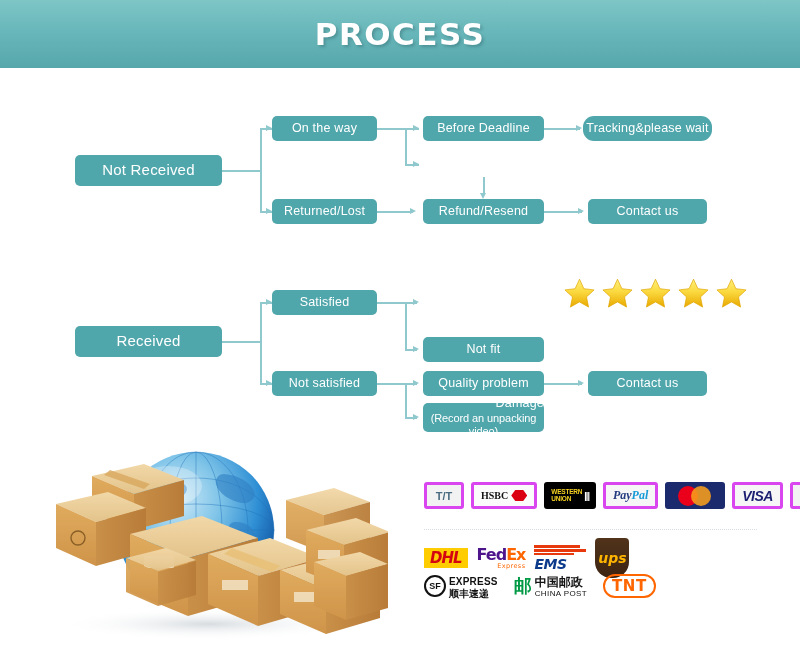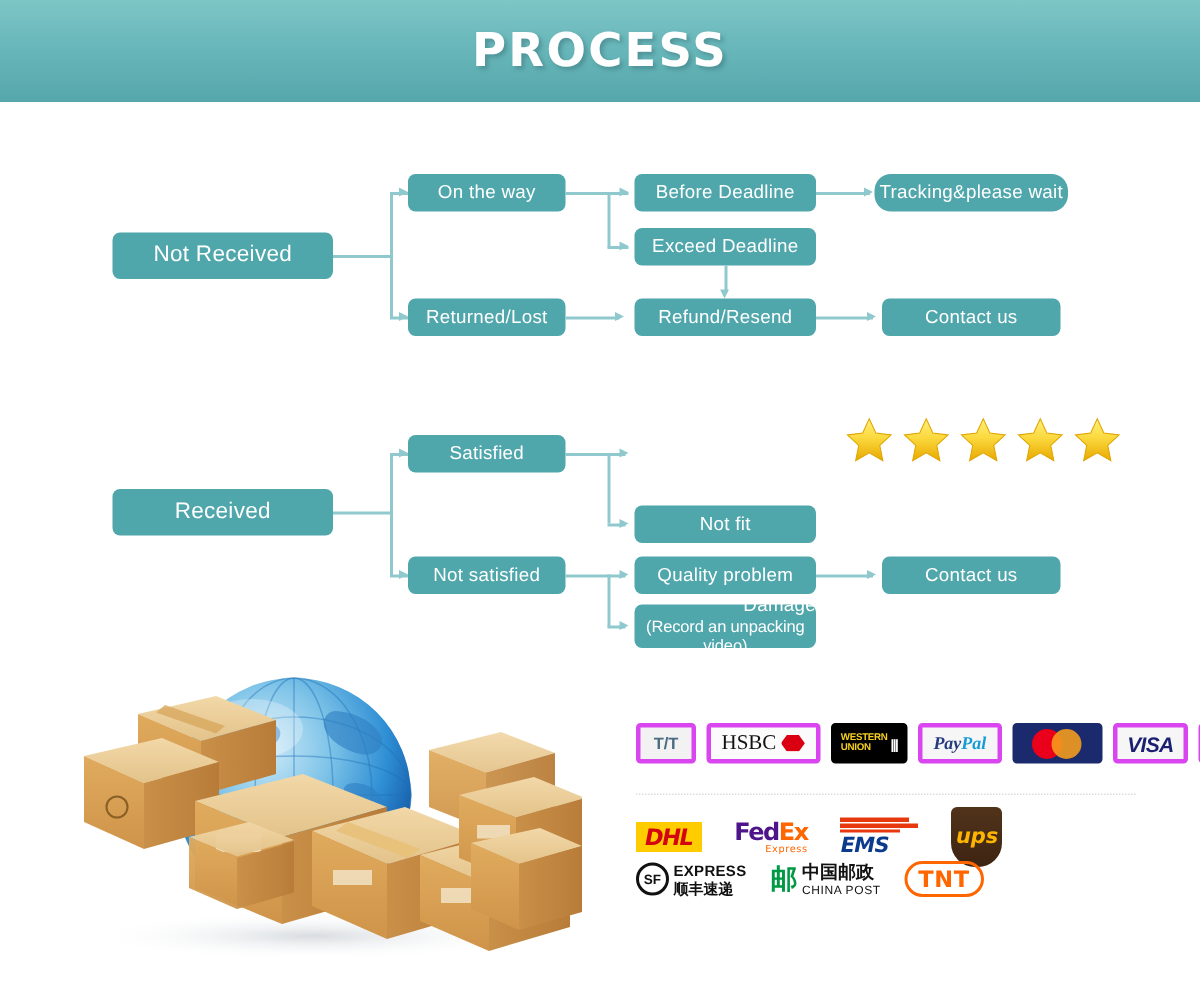--- a/index.html
+++ b/index.html
@@ -71,21 +71,21 @@
   }
   .pay-badge {
     height: 27px; min-width: 40px; border-radius: 3px;
     display: flex; align-items: center; justify-content: center;
     background: #f2f2f2; border: 3px solid #d946ef;
     font-size: 11px; font-weight: bold; color: #4a6b80;
     padding: 0 7px;
     font-family: "Liberation Sans", sans-serif;
   }
   .pay-badge.hsbc { background: #fbfbfb; }
-  .hsbc-txt { font-family: "Liberation Serif", serif; font-size: 14px; color: #111; font-weight: normal; }
+  .hsbc-txt { font-family: "Liberation Serif", serif; font-size: 10px; color: #111; font-weight: bold; }
   .hsbc-hex {
     display: inline-block; width: 16px; height: 11px; margin-left: 3px;
     background: #db0011;
     clip-path: polygon(25% 0, 75% 0, 100% 50%, 75% 100%, 25% 100%, 0 50%);
   }
   .pay-badge.wu { background: #000; border-color: #000; padding: 0 4px; }
   .wu-txt { color: #f5d020; font-size: 6.5px; font-weight: bold; line-height: 1.05; text-align: left; letter-spacing: -0.2px; }
   .wu-bars { display: inline-block; margin-left: 2px; color: #fff; font-size: 9px; letter-spacing: -1px; }
   .pay-badge.paypal { background: #f6f6f6; }
   .pp { font-family: "Liberation Serif", serif; font-style: italic; font-weight: bold; font-size: 12px; }
@@ -97,21 +97,21 @@
   .mc-circles i.y { left: 13px; background: #f79e1b; opacity: .88; }
   .pay-badge.visa { background: #f6f6f6; }
   .visa-txt { color: #1a1f71; font-style: italic; font-weight: bold; font-size: 14px; letter-spacing: -0.5px; }
 
   .divider {
     position: absolute; left: 424px; top: 529px; width: 333px; height: 0;
     border-top: 1px dotted #d7dde0;
   }
 
   .ship-wrap { position: absolute; left: 424px; top: 538px; width: 340px; height: 70px; }
-  .ship-top { position: absolute; left: 0; top: 0; display: flex; align-items: center; gap: 22px; }
+  .ship-top { position: absolute; left: 0; top: 0; display: flex; align-items: center; gap: 9px; }
   .ship-bot { position: absolute; left: 0; top: 34px; display: flex; align-items: center; gap: 16px; }
 
   .dhl {
     background: #ffcc00; color: #d40511; font-style: italic; font-weight: bold;
     font-size: 15px; padding: 1px 6px; letter-spacing: -1px;
     font-family: "DejaVu Sans", sans-serif;
   }
   .fedex { font-weight: bold; font-size: 16px; letter-spacing: -1px; font-family: "DejaVu Sans", sans-serif; line-height: 1; }
   .fedex .fe { color: #4d148c; } .fedex .ex { color: #ff6600; }
   .fedex .sub { display: block; color: #ff6600; font-size: 6.5px; font-weight: normal; text-align: right; letter-spacing: 0.4px; }
@@ -167,21 +167,20 @@
   <div class="box" style="left:272px; top:116px; width:105px; height:25px;">On the way</div>
 
   <div class="hline" style="left:377px; top:128px; width:29px;"></div>
   <div class="vline" style="left:405px; top:128px; height:37px;"></div>
   <div class="hline" style="left:405px; top:128px; width:14px;"></div>
   <div class="arrow-r" style="left:413px; top:124.5px;"></div>
   <div class="hline" style="left:405px; top:164px; width:14px;"></div>
   <div class="arrow-r" style="left:413px; top:160.5px;"></div>
 
   <div class="box" style="left:423px; top:116px; width:121px; height:25px;">Before Deadline</div>
-  <div class="box" style="left:423px; top:152px; width:121px; height:25px;">Exceed Deadline</div>
 
   <div class="hline" style="left:544px; top:128px; width:36px;"></div>
   <div class="arrow-r" style="left:576px; top:124.5px;"></div>
   <div class="box" style="left:583px; top:116px; width:129px; height:25px;border-radius:11px;">Tracking&amp;please wait</div>
 
   <div class="vline" style="left:483px; top:177px; height:18px;"></div>
   <div class="arrow-d" style="left:480px; top:193px;"></div>
 
   <div class="hline" style="left:377px; top:211px; width:36px;"></div>
   <div class="arrow-r" style="left:410px; top:207.5px;"></div>

